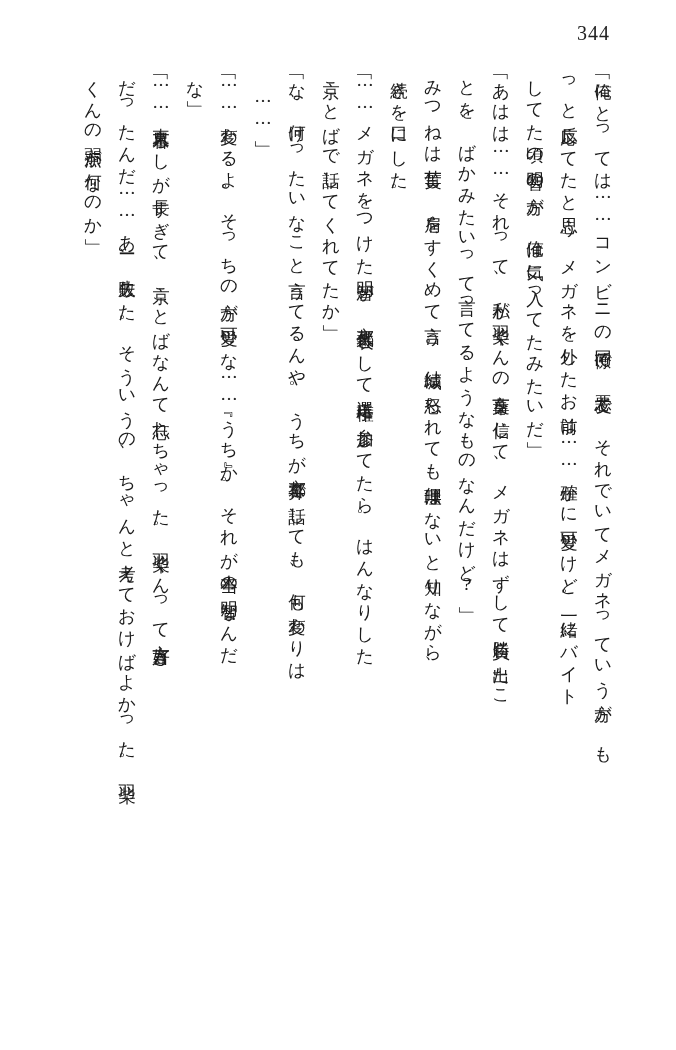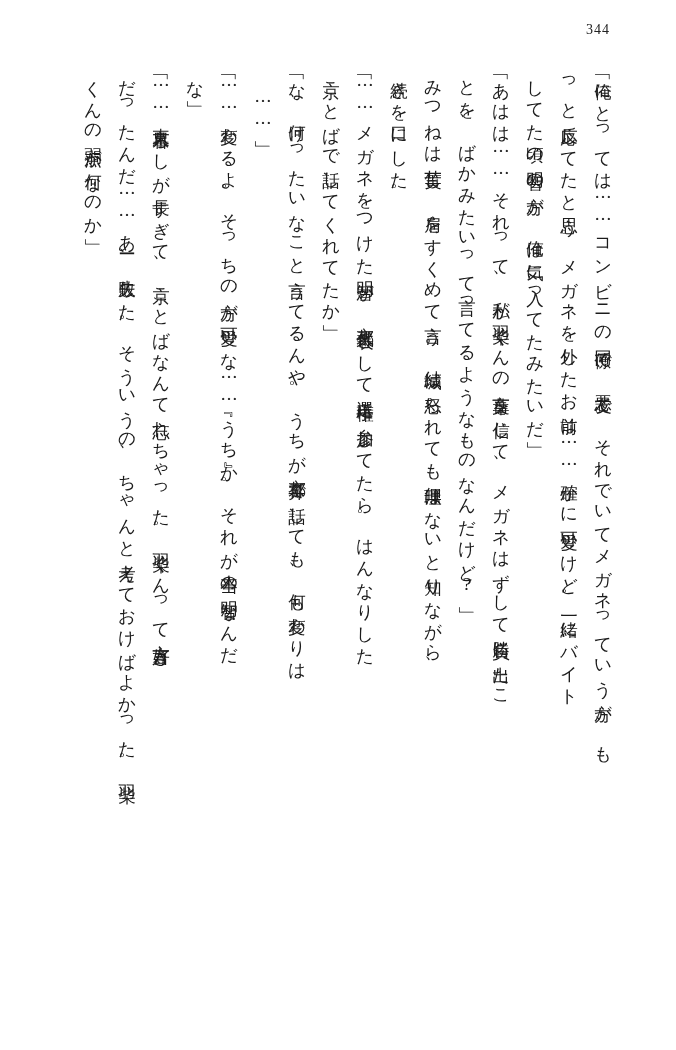--- a/index.html
+++ b/index.html
@@ -13,21 +13,21 @@
     height: 1050px;
     background: #ffffff;
     overflow: hidden;
     font-family: "DejaVu Serif", "Liberation Serif", serif;
     color: #1a1a1a;
   }
   .page-number {
     position: absolute;
     top: 22px;
     right: 66px;
-    font-size: 14px;
+    font-size: 20px;
     letter-spacing: 1px;
     color: #222;
     font-family: "Liberation Serif", serif;
   }
   .text-block {
     position: absolute;
     top: 68px;
     right: 56px;
     left: 52px;
     bottom: 44px;

